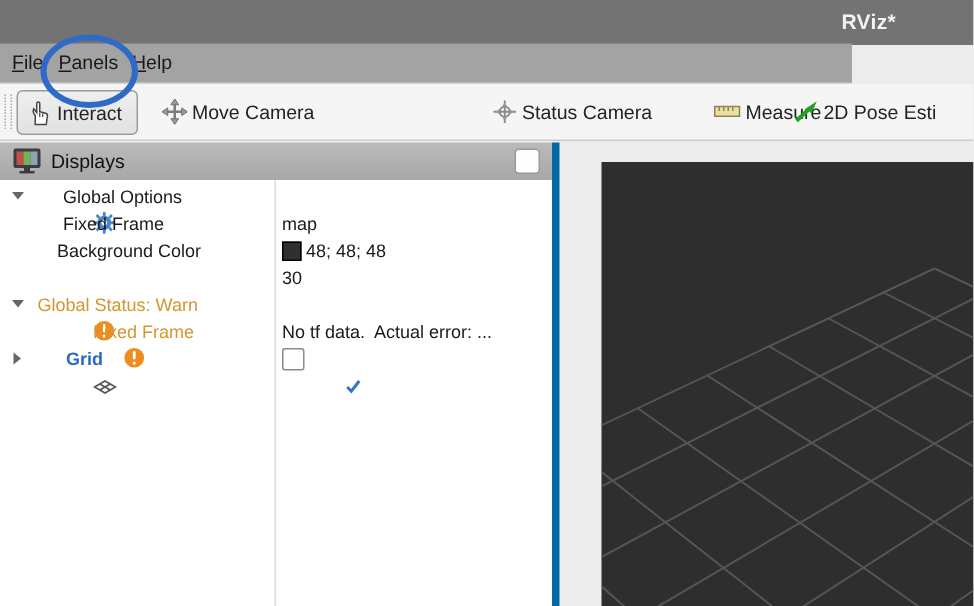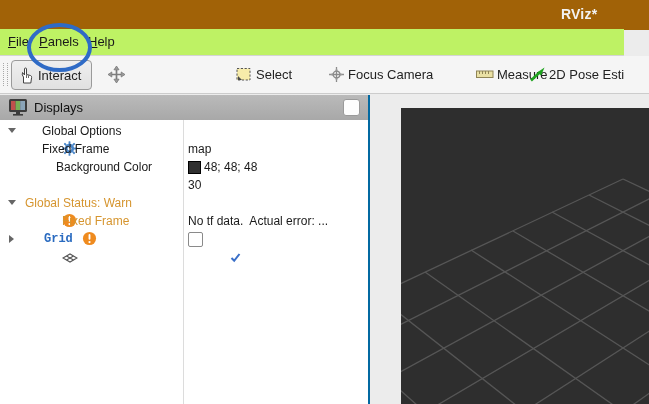--- a/index.html
+++ b/index.html
@@ -4,64 +4,64 @@
 <style>
   html,body{margin:0;padding:0;}
   body{
     width:649px;height:404px;overflow:hidden;position:relative;
     font-family:"Liberation Sans","DejaVu Sans",sans-serif;
     background:#ececec;
   }
   .window{position:absolute;inset:0;}
 
   
-  .titlebar{position:absolute;left:0;top:0;width:649px;height:30px;background:#a16207;}
+  .titlebar{position:absolute;left:0;top:0;width:649px;height:30px;background:#737373;}
   .title-text{position:absolute;left:561px;top:0;line-height:29px;color:#f2f2f2;
     font-size:14px;font-weight:bold;letter-spacing:.2px;}
 
   
-  .menubar{position:absolute;left:0;top:29px;width:624px;height:26px;background:#bef264;
+  .menubar{position:absolute;left:0;top:29px;width:568px;height:26px;background:#a3a3a3;
     border-bottom:1px solid #d4d4d4;}
   .menu-item{position:absolute;top:0;line-height:26px;font-size:13px;color:#1a1a1a;cursor:default;}
   .menu-item u{text-decoration:underline;}
 
   
   .toolbar{position:absolute;left:0;top:56px;width:649px;height:37px;background:#f5f5f5;
     border-bottom:1px solid #cccccc;}
   .tb-grip{position:absolute;left:3px;top:7px;bottom:7px;width:3px;
     border-left:1px dotted #a8a8a8;border-right:1px dotted #a8a8a8;}
   .tb-item{position:absolute;top:4px;height:28px;display:flex;align-items:center;gap:3px;
     font-size:13px;color:#222;cursor:default;white-space:nowrap;}
   .tb-item.active{border:1px solid #9a9a9a;border-radius:4px;
     background:linear-gradient(#efefef,#e1e1e1);padding:0 10px 0 5px;}
   .tb-icon{display:inline-flex;width:18px;height:18px;align-items:center;justify-content:center;}
 
   
   .main{position:absolute;left:0;top:94px;width:649px;height:310px;background:#ececec;}
 
   
   .displays-panel{position:absolute;left:0;top:1px;bottom:0;width:368px;
-    border-right:2px solid #0369a1;background:#ffffff;}
+    border-right:5px solid #0369a1;background:#ffffff;}
   .panel-header{position:absolute;left:0;top:0;width:100%;height:25px;
     background:linear-gradient(#bababa,#a8a8a8);border-bottom:1px solid #969696;}
   .panel-title{position:absolute;left:34px;top:0;line-height:25px;font-size:13px;color:#111;}
   .panel-header-icon{position:absolute;left:8px;top:3px;}
   .panel-float-btn{position:absolute;right:8px;top:4px;width:15px;height:15px;
     background:#fdfdfd;border:1px solid #9a9a9a;border-radius:3px;}
 
   .tree{position:absolute;left:0;top:25px;right:0;bottom:0;background:#fff;}
   .col-sep{position:absolute;left:183px;top:0;bottom:0;width:1px;background:#dcdcdc;}
   .trow{position:absolute;left:0;width:100%;height:18px;font-size:12px;line-height:18px;color:#1a1a1a;padding-left:28px;}
   .trow span{position:absolute;white-space:pre;}
   .exp{width:0;height:0;top:6px;}
   .exp-down{border-left:4px solid transparent;border-right:4px solid transparent;border-top:5px solid #666;}
   .exp-right{border-top:4px solid transparent;border-bottom:4px solid transparent;border-left:5px solid #666;top:5px;}
   .ticon{top:1px;width:16px;height:16px;}
   .warn-text{color:#d6952f;}
-  .grid-label{font-weight:bold;color:#2a6bc0;font-family:Liberation Mono, monospace;}
+  .grid-label{font-weight:bold;color:#2a6bc0;}
   .swatch{width:11px;height:11px;background:#303030;border:1px solid #000;top:3px;}
   .cbx{position:absolute;left:188px;top:2px;width:13px;height:13px;background:#fff;
     border:1px solid #8a8a8a;border-radius:2px;}
 
   
   .viewport{position:absolute;left:401px;top:14px;width:248px;height:296px;background:#2e2e2e;overflow:hidden;}
   .viewport svg{position:absolute;left:0;top:0;}
 
   
   .annotation-ellipse{position:absolute;left:27px;top:23px;width:57px;height:41px;
@@ -98,44 +98,36 @@
     <div class="tb-item" style="left:107px">
       <span class="tb-icon">
         <svg width="17" height="17" viewBox="0 0 16 16">
           <path d="M8 3.5 V12.5 M3.5 8 H12.5" stroke="#7d7d7d" stroke-width="1.6"></path>
           <polygon points="8,0 5.6,3.6 10.4,3.6" fill="#9a9a9a" stroke="#6b6b6b" stroke-width="0.6"></polygon>
           <polygon points="8,16 5.6,12.4 10.4,12.4" fill="#9a9a9a" stroke="#6b6b6b" stroke-width="0.6"></polygon>
           <polygon points="0,8 3.6,5.6 3.6,10.4" fill="#9a9a9a" stroke="#6b6b6b" stroke-width="0.6"></polygon>
           <polygon points="16,8 12.4,5.6 12.4,10.4" fill="#9a9a9a" stroke="#6b6b6b" stroke-width="0.6"></polygon>
         </svg>
       </span>
-    </div>
-
-    <div class="tb-item" style="left:235px">
-      <span class="tb-icon">
-        <svg width="16" height="15" viewBox="0 0 16 15">
-          <rect x="1" y="1.5" width="13" height="11.5" fill="#f7ecaa" stroke="#555" stroke-width="1" stroke-dasharray="2.2,1.6"></rect>
-          <path d="M2 13 L6 13 L2 9 Z" fill="#4a4a4a"></path>
-        </svg>
-      </span>
-      <span>Select</span>
-    </div>
+      <span>Move Camera</span>
+    </div>
+
 
     <div class="tb-item" style="left:327px">
       <span class="tb-icon">
         <svg width="17" height="17" viewBox="0 0 16 16">
           <path d="M8 1 V15 M1 8 H15" stroke="#8a8a8a" stroke-width="1.2"></path>
           <circle cx="8" cy="8" r="3.2" fill="none" stroke="#8a8a8a" stroke-width="1.2"></circle>
           <polygon points="8,2.2 6.6,4.4 9.4,4.4" fill="#9a9a9a"></polygon>
           <polygon points="8,13.8 6.6,11.6 9.4,11.6" fill="#9a9a9a"></polygon>
           <polygon points="2.2,8 4.4,6.6 4.4,9.4" fill="#9a9a9a"></polygon>
           <polygon points="13.8,8 11.6,6.6 11.6,9.4" fill="#9a9a9a"></polygon>
         </svg>
       </span>
-      <span>Focus Camera</span>
+      <span>Status Camera</span>
     </div>
 
     <div class="tb-item" style="left:476px">
       <span class="tb-icon">
         <svg width="18" height="14" viewBox="0 0 18 14">
           <rect x="0.5" y="4" width="16.5" height="6.5" fill="#e9e0a4" stroke="#8f8455" stroke-width="1"></rect>
           <path d="M3.5 4 V7 M6.5 4 V7 M9.5 4 V7 M12.5 4 V7" stroke="#8f8455" stroke-width="1"></path>
         </svg>
       </span>
       <span>Measure</span>
@@ -193,21 +185,21 @@
           </span>
           <span style="left:42px">Global Options</span>
         </div>
 
         <div class="trow" style="top:20px">
           <span style="left:42px">Fixed Frame</span>
           <span style="left:188px">map</span>
         </div>
 
         <div class="trow" style="top:38px">
-          <span style="left:56px">Background Color</span>
+          <span style="left:38px">Background Color</span>
           <span class="swatch" style="left:188px"></span>
           <span style="left:204px">48; 48; 48</span>
         </div>
 
         <div class="trow" style="top:56px">
           <span style="left:188px">30</span>
         </div>
 
         <div class="trow" style="top:74px">
           <span class="exp exp-down" style="left:8px"></span>

